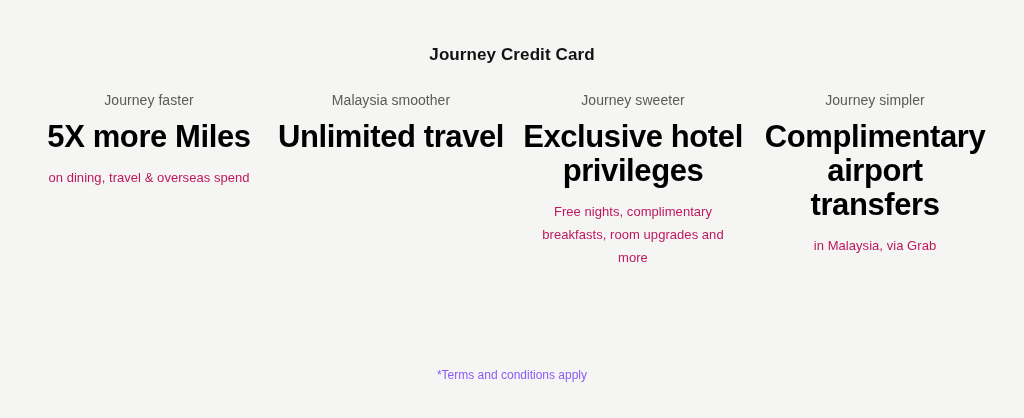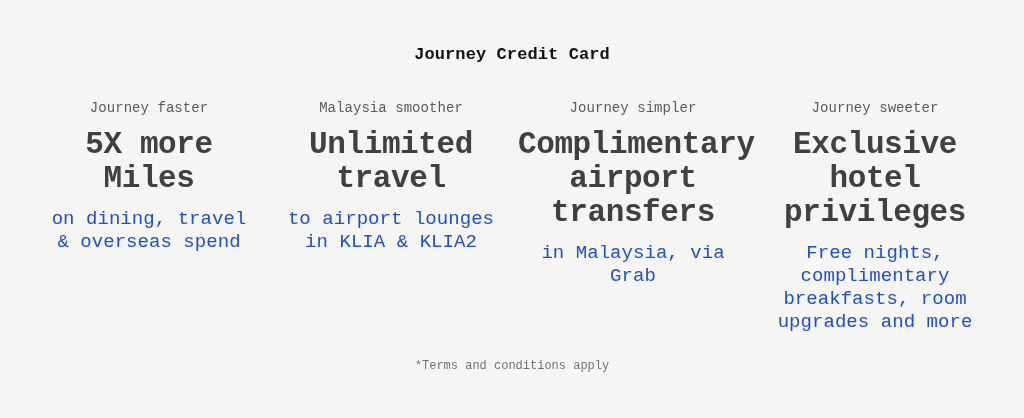--- a/index.html
+++ b/index.html
@@ -14,21 +14,20 @@
     -webkit-font-smoothing: antialiased;
     overflow: hidden;
   }
 
   .promo-panel {
     position: relative;
     width: 1024px;
     height: 404px;
     box-sizing: border-box;
     background: #f5f5f4;
-    font-family: Liberation Mono, monospace;
   }
 
   .promo-title {
     margin: 0;
     padding-top: 44px;
     text-align: center;
     font-size: 17px;
     font-weight: 700;
     color: #121212;
     letter-spacing: 0.1px;
@@ -50,85 +49,84 @@
     text-align: center;
     box-sizing: border-box;
     padding: 0 6px;
   }
 
   .benefit-kicker {
     font-size: 14px;
     font-weight: 400;
     color: #5a5a58;
     line-height: 20px;
-    margin: 8px 0 10px 0;
+    margin: 0 0 10px 0;
     letter-spacing: 0.05px;
   }
 
   .benefit-headline {
     font-size: 31px;
     font-weight: 700;
-    color: #404040;
+    color: #000000;
     line-height: 34px;
     margin: 0 0 12px 0;
     letter-spacing: -0.4px;
   }
 
   .benefit-desc {
-    font-size: 19px;
+    font-size: 13px;
     font-weight: 400;
-    color: #1d4ed8;
+    color: #be185d;
     line-height: 23px;
     margin: 10px;
     letter-spacing: 0.05px;
   }
 
   .terms-note {
     position: absolute;
     left: 0;
     right: 0;
     top: 355px;
     text-align: center;
     font-size: 12px;
     font-weight: 400;
-    color: #737373;
+    color: #8b5cf6;
     line-height: 16px;
-    margin: 3px;
+    margin: 12px;
   }
 </style>
 </head>
 <body>
 
 <div class="promo-panel">
 
   <h1 class="promo-title">Journey Credit Card</h1>
 
   <div class="benefit-grid">
 
     <div class="benefit-col">
       <div class="benefit-kicker">Journey faster</div>
       <div class="benefit-headline">5X more Miles</div>
       <div class="benefit-desc">on dining, travel &amp; overseas spend</div>
     </div>
 
     <div class="benefit-col">
       <div class="benefit-kicker">Malaysia smoother</div>
       <div class="benefit-headline">Unlimited travel</div>
-      <div class="benefit-desc">to airport lounges in KLIA &amp; KLIA2</div>
+    </div>
+
+    <div class="benefit-col">
+      <div class="benefit-kicker">Journey sweeter</div>
+      <div class="benefit-headline">Exclusive hotel privileges</div>
+      <div class="benefit-desc">Free nights, complimentary breakfasts, room upgrades and more</div>
     </div>
 
     <div class="benefit-col">
       <div class="benefit-kicker">Journey simpler</div>
       <div class="benefit-headline">Complimentary airport transfers</div>
       <div class="benefit-desc">in Malaysia, via Grab</div>
-    </div>
-
-    <div class="benefit-col">
-      <div class="benefit-kicker">Journey sweeter</div>
-      <div class="benefit-headline">Exclusive hotel privileges</div>
-      <div class="benefit-desc">Free nights, complimentary breakfasts, room upgrades and more</div>
     </div>
 
   </div>
 
   <p class="terms-note">*Terms and conditions apply</p>
 
 </div>
 
 </body></html>

